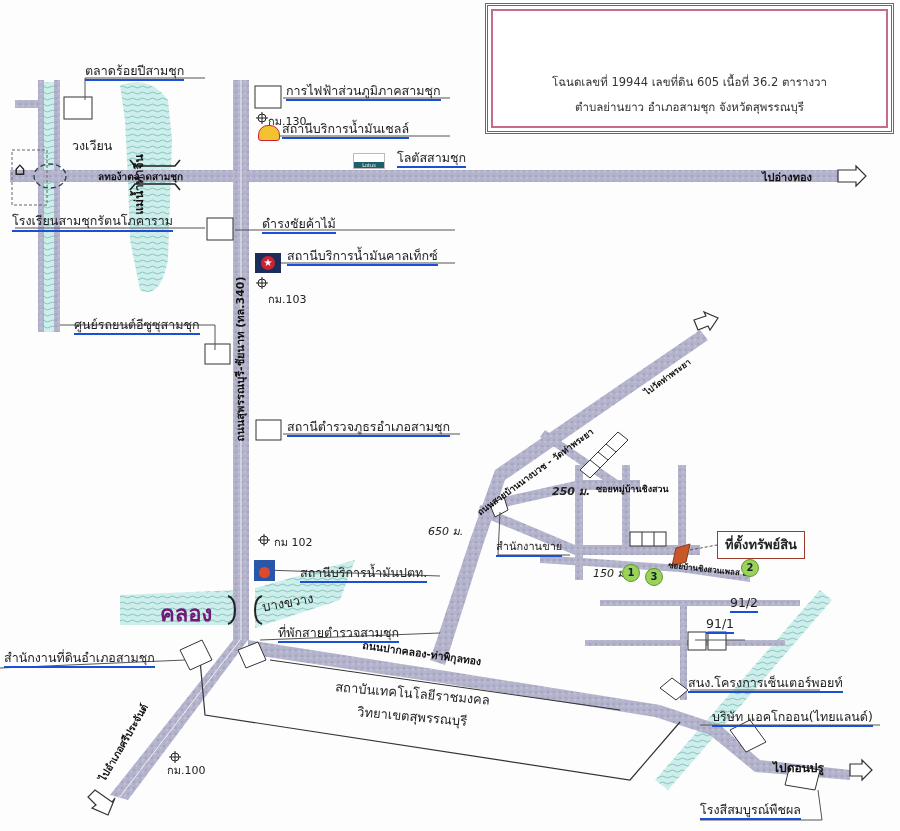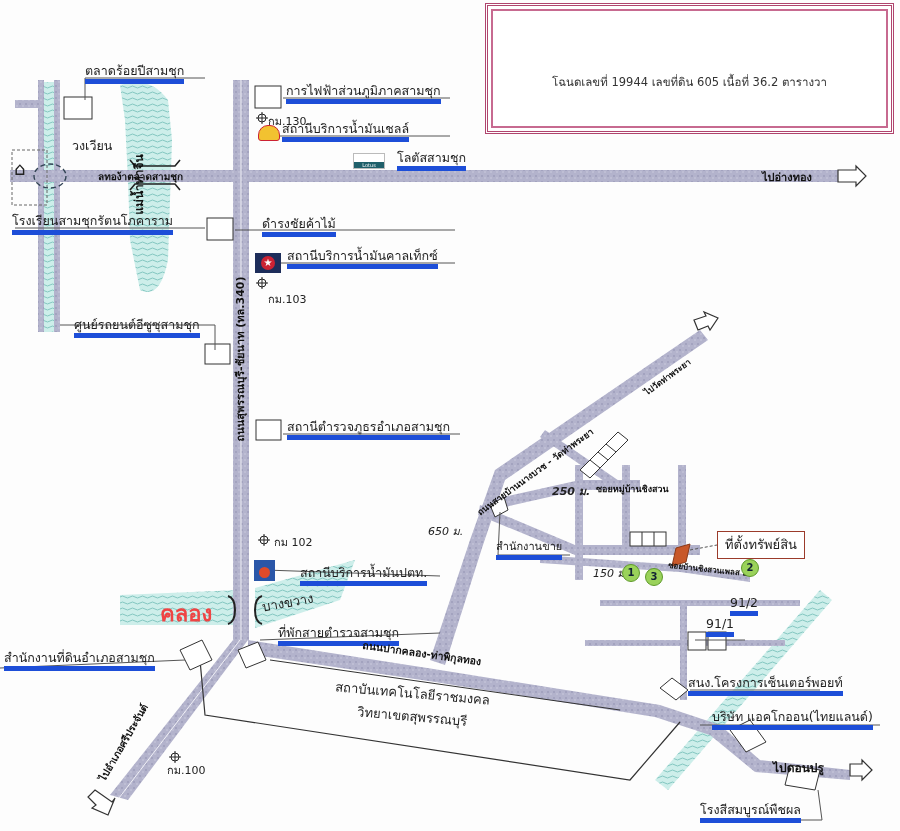--- a/index.html
+++ b/index.html
@@ -1,27 +1,27 @@
 <!DOCTYPE html>
 <html><head>
 <meta charset="utf-8">
 <style>
   html,body{margin:0;padding:0;background:#fdfdfd;}
   body{width:900px;height:831px;position:relative;overflow:hidden;font-family:"DejaVu Sans",sans-serif;color:#222;}
   svg#map{position:absolute;left:0;top:0;}
   .lbl{position:absolute;font-size:12.5px;white-space:nowrap;line-height:14px;color:#1e1e1e;}
-  .ul{border-bottom:5px solid #1d4ed8;padding-bottom:1px;}
+  .ul{border-bottom:2px solid #1d4ed8;padding-bottom:1px;}
   .km{position:absolute;font-size:11px;white-space:nowrap;color:#222;}
   .dist{position:absolute;font-size:11px;font-style:italic;white-space:nowrap;color:#222;}
   .road-lbl{position:absolute;font-size:11px;font-weight:bold;white-space:nowrap;color:#111;}
   .legend{position:absolute;left:485px;top:3px;width:403px;height:125px;border:3px double #b0456e;box-shadow:inset 0 0 0 3px #fff, inset 0 0 0 5px #c76a90;background:#fff;}
   .legend .row{position:absolute;left:0;width:100%;text-align:center;font-size:11.5px;color:#333;}
   .legend .swatch{display:inline-block;width:14px;height:12px;background:#c8582a;border:1px solid #8a3a1a;vertical-align:middle;margin-right:8px;}
-  .canal-lbl{position:absolute;font-size:22px;font-weight:bold;color:#ef4444;}
-  .asset-box{position:absolute;left:717px;top:531px;width:86px;height:26px;border:1.5px solid #9b3b2b;background:#fff;font-size:13px;font-weight:normal;text-align:center;line-height:26px;}
+  .canal-lbl{position:absolute;font-size:22px;font-weight:bold;color:#701a75;}
+  .asset-box{position:absolute;left:717px;top:531px;width:86px;height:26px;border:1.5px solid #9b3b2b;background:#fff;font-size:13px;font-weight:bold;text-align:center;line-height:26px;}
   .circle{position:absolute;width:16px;height:16px;border-radius:50%;background:#9ad25a;border:1.5px solid #5e9a2a;font-size:10px;font-weight:bold;text-align:center;line-height:16px;color:#123;}
   .icon{position:absolute;}
 </style>
 </head>
 <body>
 
 <svg id="map" width="900" height="831" viewBox="0 0 900 831">
   <defs>
     <pattern id="road" width="6" height="6" patternUnits="userSpaceOnUse">
       <rect width="6" height="6" fill="#b3b3cc"></rect>
@@ -153,20 +153,21 @@
       <line x1="258" y1="540" x2="270" y2="540"></line>
       <line x1="264" y1="534" x2="264" y2="546"></line>
     <circle cx="175" cy="757" r="4"></circle>
       <line x1="169" y1="757" x2="181" y2="757"></line>
       <line x1="175" y1="751" x2="175" y2="763"></line>
   </g>
 </svg>
 
 <div class="legend">
   <div class="row" style="top:67px;">โฉนดเลขที่ 19944  เลขที่ดิน 605  เนื้อที่ 36.2 ตารางวา</div>
+  <div class="row" style="top:92px;">ตำบลย่านยาว อำเภอสามชุก จังหวัดสุพรรณบุรี</div>
 </div>
 
 <div class="icon" style="left:14px;top:158px;font-size:18px;">⌂</div>
 <div class="icon" style="left:258px;top:125px;width:20px;height:14px;border-radius:10px 10px 3px 3px;background:#f2c230;border:1px solid #c23;"></div>
 <div class="icon" style="left:353px;top:153px;width:30px;height:14px;background:#fff;border:1px solid #bbb;">
   <div style="position:absolute;left:0;bottom:0;width:30px;height:6px;background:#1f5f6a;color:#fff;font-size:5px;line-height:6px;text-align:center;">Lotus</div>
 </div>
 <div class="icon" style="left:255px;top:253px;width:26px;height:20px;background:#1d2d5a;">
   <div style="position:absolute;left:6px;top:3px;width:14px;height:14px;border-radius:50%;background:#c23;color:#fff;font-size:10px;line-height:14px;text-align:center;">★</div>
 </div>

